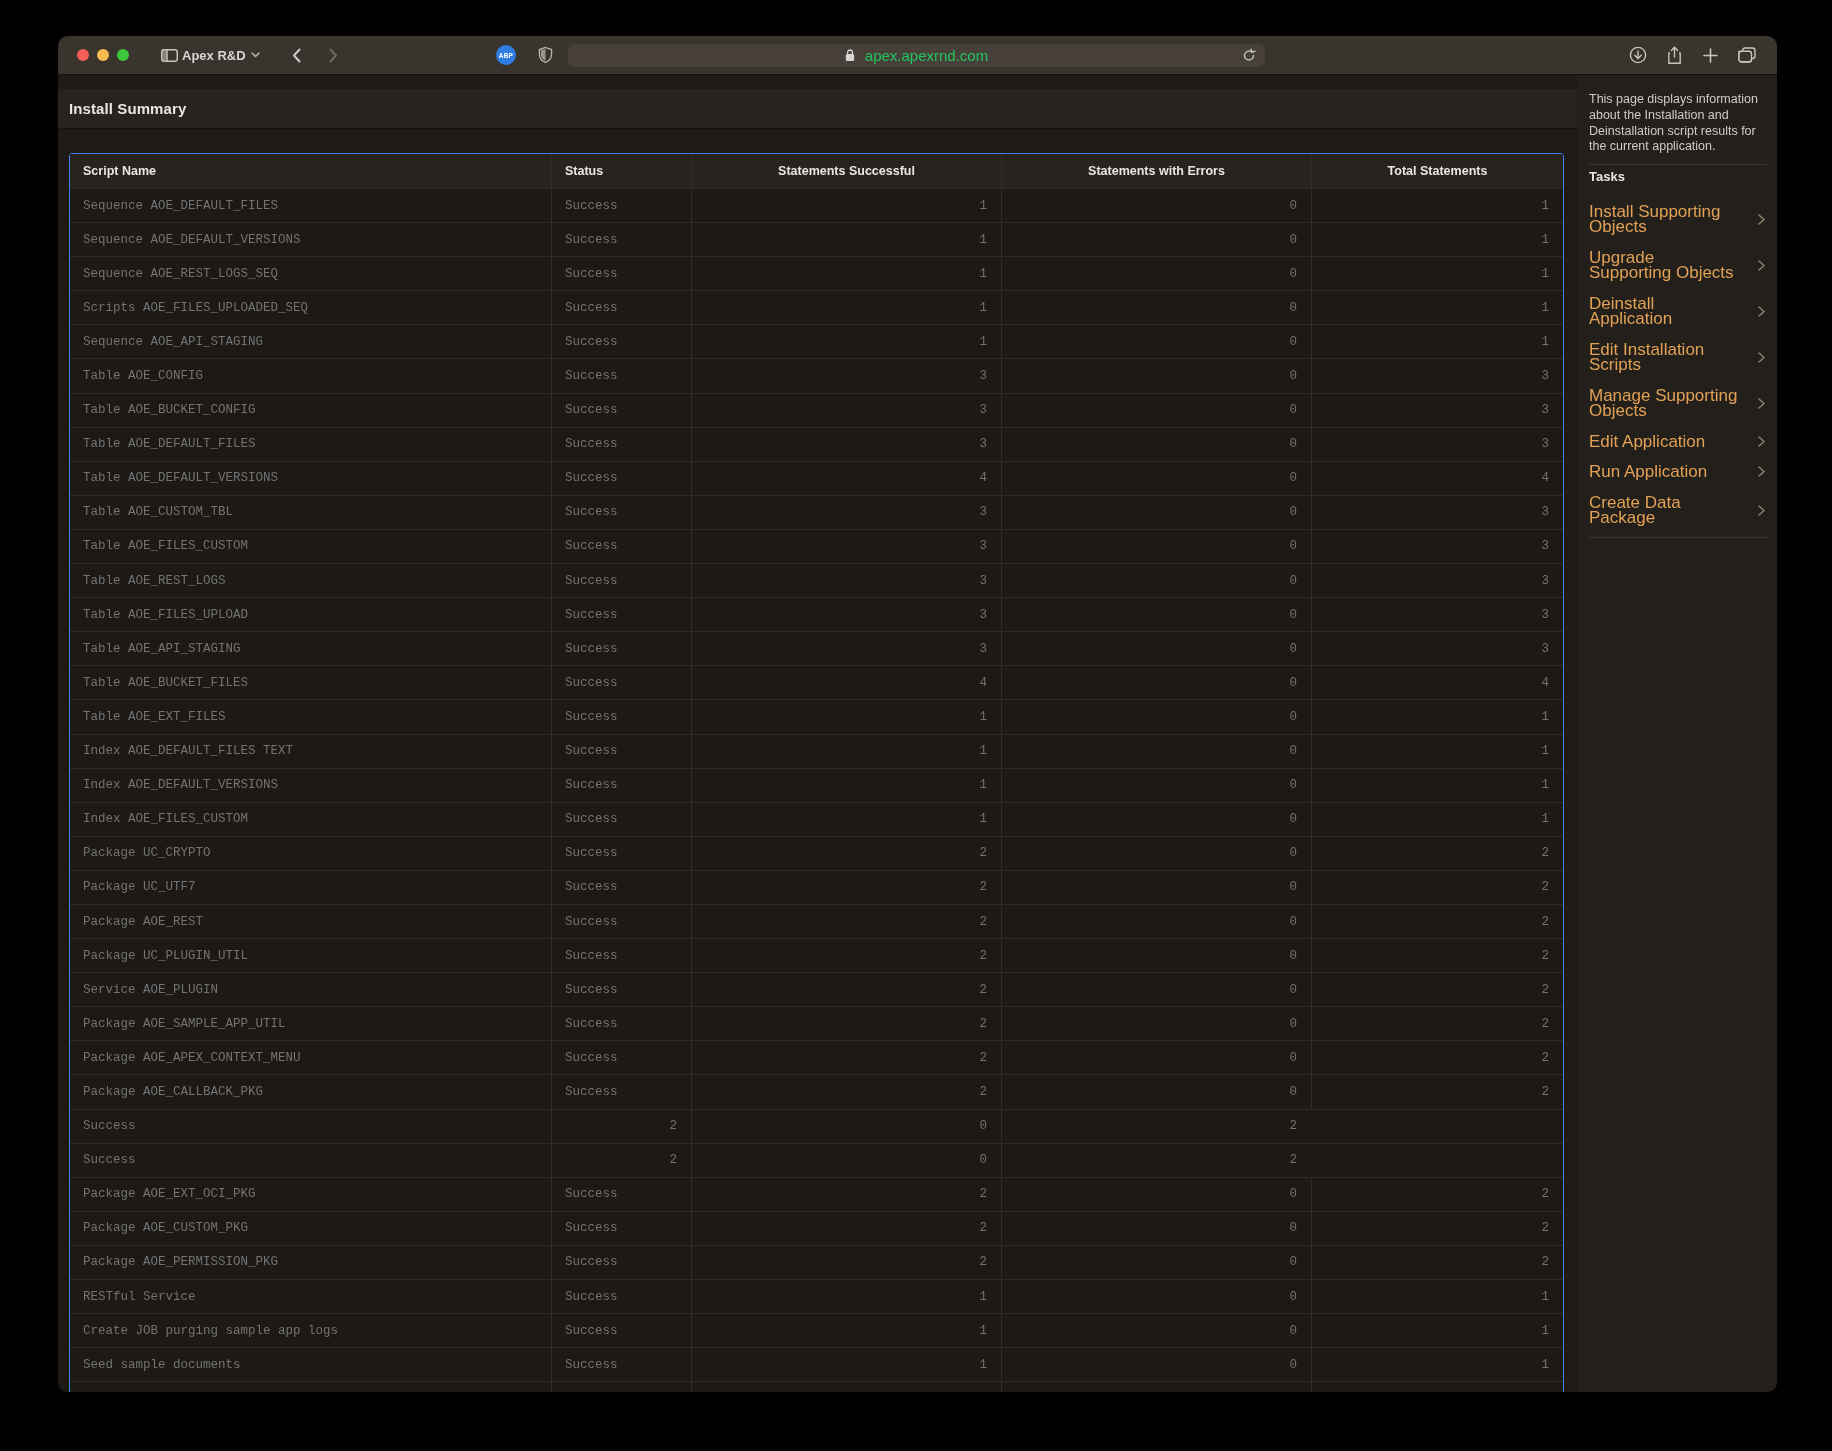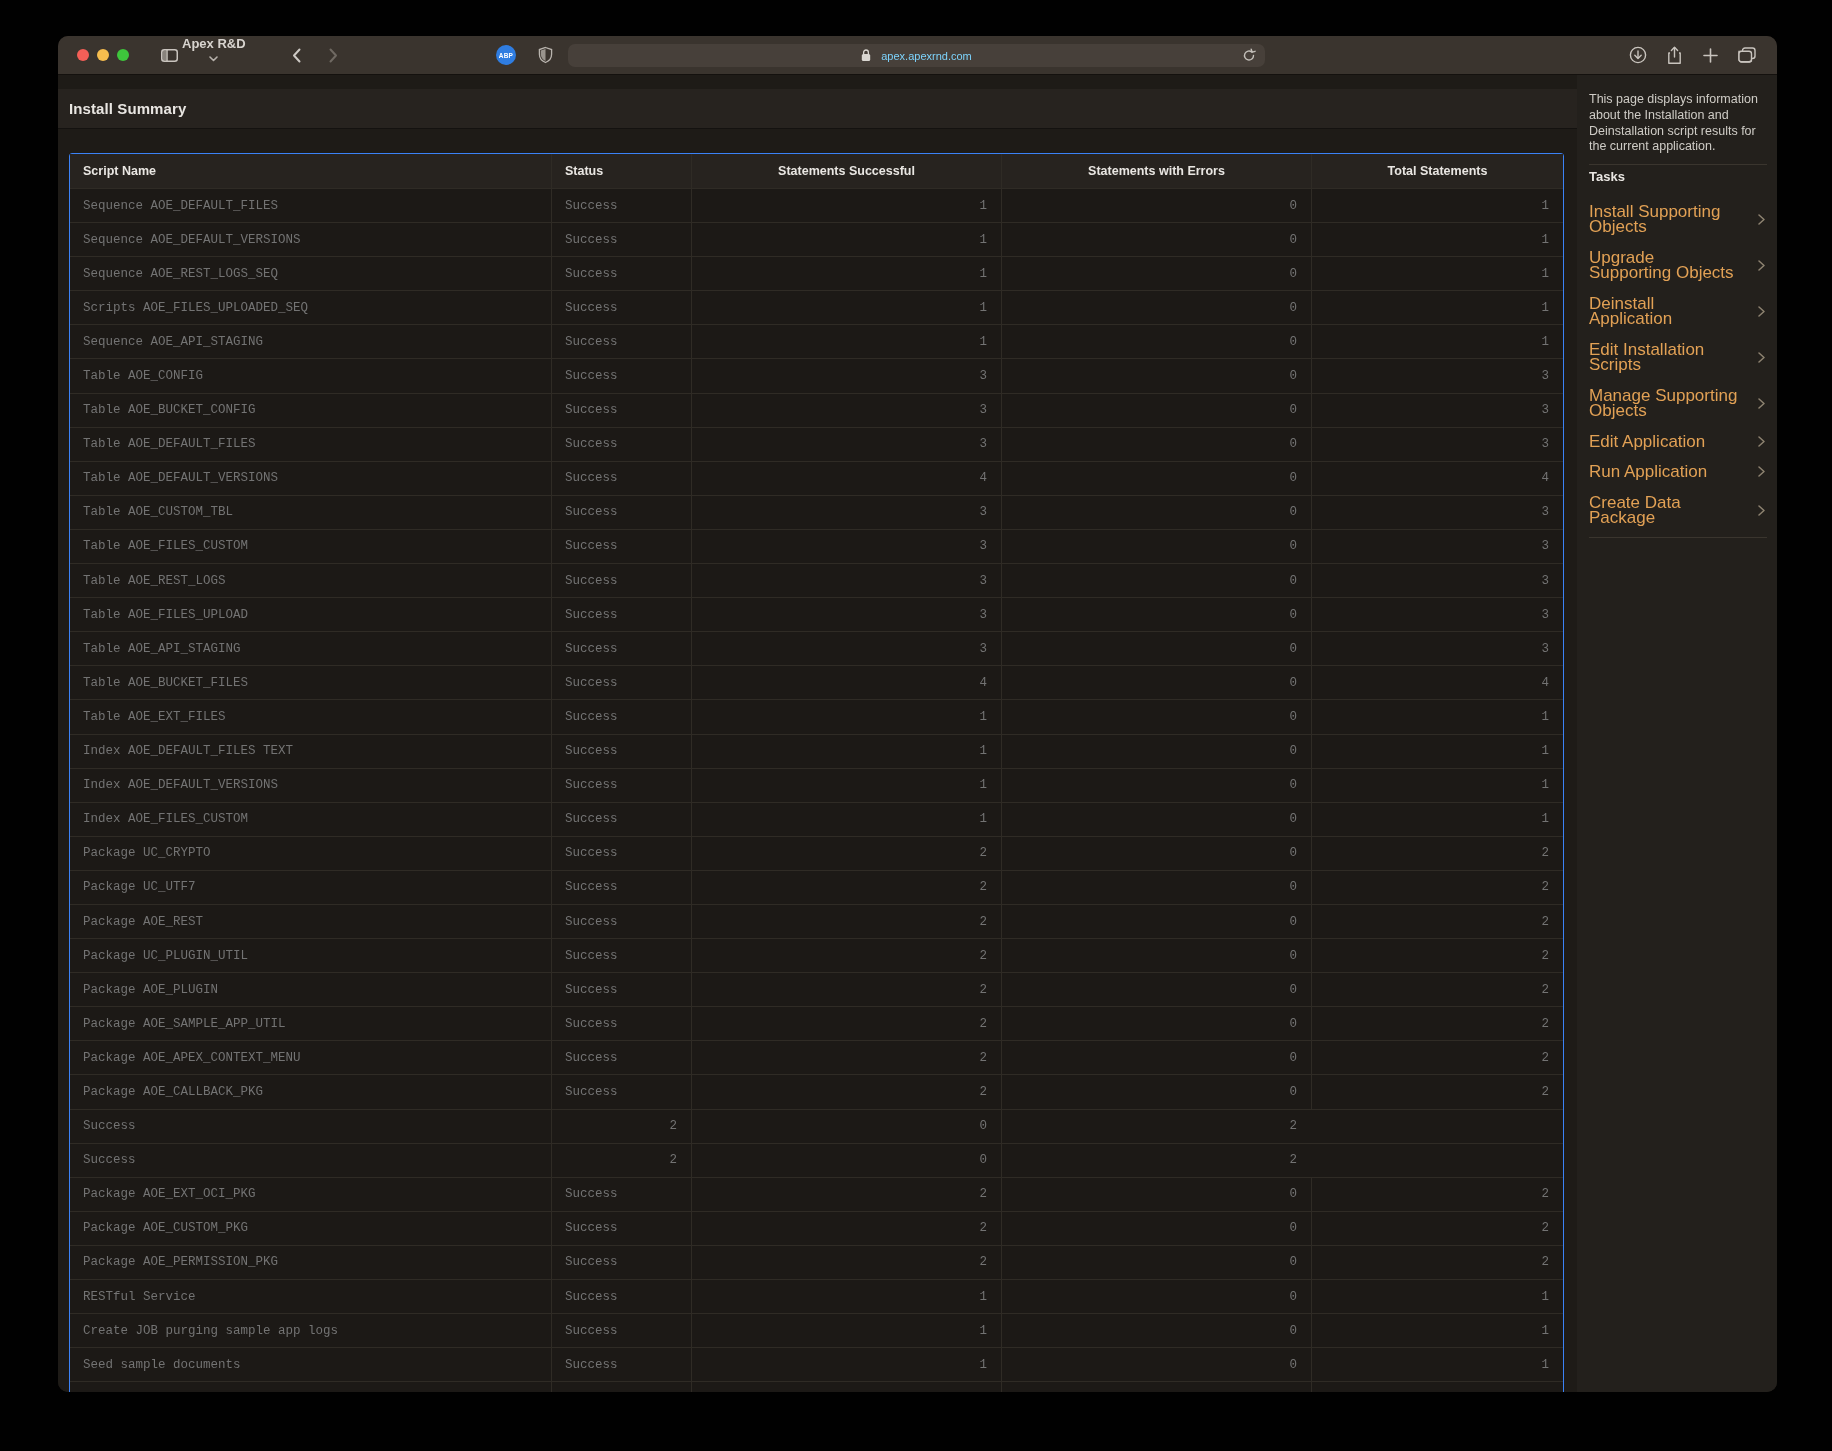--- a/index.html
+++ b/index.html
@@ -9,24 +9,24 @@
   
   .toolbar{position:absolute;left:0;top:0;width:100%;height:38px;background:#3a342e;
     border-bottom:1px solid #14110e;}
   .tl{position:absolute;top:13px;width:12px;height:12px;border-radius:50%;}
   .tl.red{left:19px;background:#f45f57;}
   .tl.yellow{left:39px;background:#f6bd4e;}
   .tl.green{left:59px;background:#3ec63c;}
   .tbtn{position:absolute;top:0;height:38px;display:flex;align-items:center;justify-content:center;
     color:#c9c4be;}
   .tabgroup-label{position:absolute;left:124px;top:0;height:38px;display:flex;align-items:center;
-    gap:5px;color:#d8d4cf;font-size:13px;font-weight:600;flex-direction:column;}
+    gap:5px;color:#d8d4cf;font-size:13px;font-weight:600;}
   .url-field{position:absolute;left:510px;top:8px;width:697px;height:23px;background:#47403a;
     border:none;border-radius:7px;display:flex;align-items:center;justify-content:center;gap:10px;
-    color:#7dd3fc;font-size:11px;}
+    color:#22c55e;font-size:15px;}
   .reload{position:absolute;right:9px;top:4px;}
   .abp-badge{position:absolute;left:438px;top:9px;width:20px;height:20px;border-radius:50%;
     background:#2f7de1;color:#fff;font-size:6.5px;font-weight:bold;display:flex;align-items:center;
     justify-content:center;letter-spacing:.2px;}
   
   .page{position:absolute;left:0;top:39px;right:0;bottom:0;display:flex;}
   .main{flex:1;position:relative;background:#1e1b17;}
   .titleband{position:absolute;left:0;top:14px;right:0;height:39px;background:#27231f;
     border-bottom:1px solid #141210;display:flex;align-items:center;}
   .titleband h1{margin:0 0 0 11px;font-size:15px;font-weight:600;color:#e9e6e2;letter-spacing:.1px;}
@@ -320,21 +320,21 @@
               <div class="cell c-num">2</div>
             </div>
             <div class="trow">
               <div class="cell c-name">Package UC_PLUGIN_UTIL</div>
               <div class="cell c-status">Success</div>
               <div class="cell c-num">2</div>
               <div class="cell c-num">0</div>
               <div class="cell c-num">2</div>
             </div>
             <div class="trow">
-              <div class="cell c-name">Package AOE_PLUGIN</div>
+              <div class="cell c-name">Service AOE_PLUGIN</div>
               <div class="cell c-status">Success</div>
               <div class="cell c-num">2</div>
               <div class="cell c-num">0</div>
               <div class="cell c-num">2</div>
             </div>
             <div class="trow">
               <div class="cell c-name">Package AOE_SAMPLE_APP_UTIL</div>
               <div class="cell c-status">Success</div>
               <div class="cell c-num">2</div>
               <div class="cell c-num">0</div>

